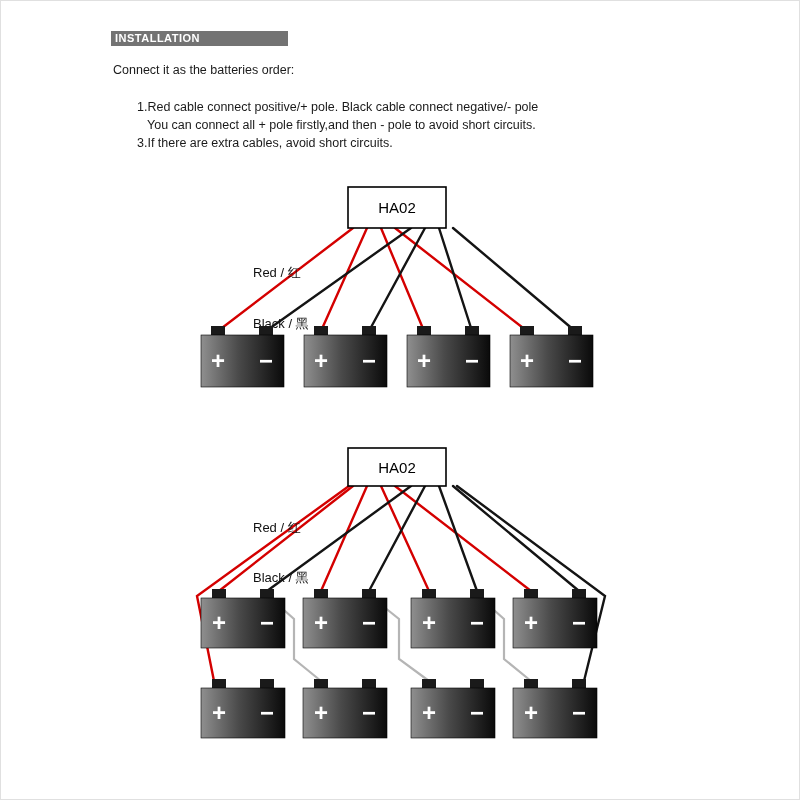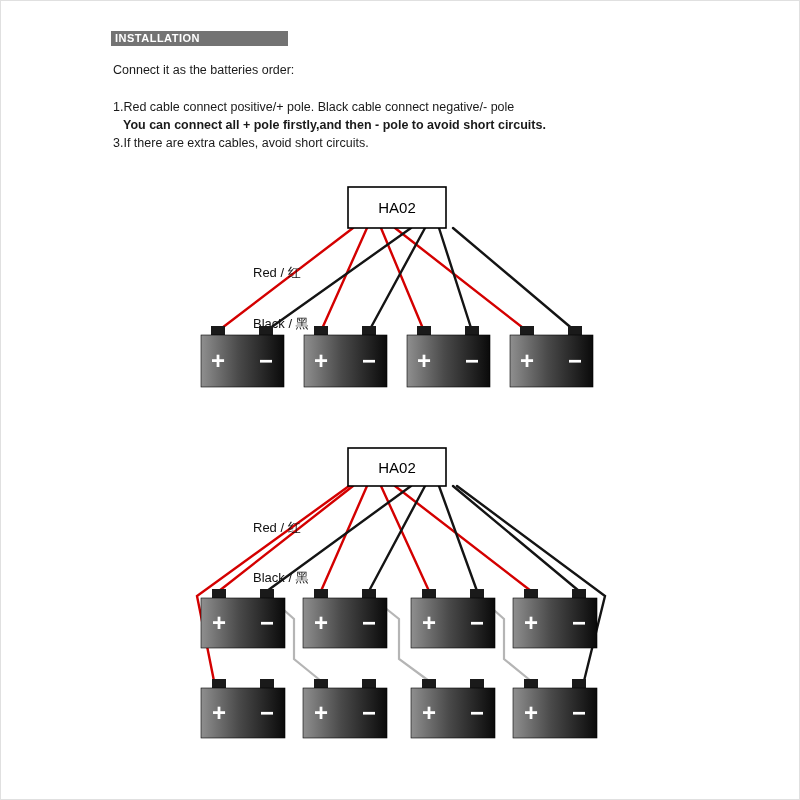--- a/index.html
+++ b/index.html
@@ -8,22 +8,22 @@
     border:1px solid #e0e0e0;box-sizing:border-box;overflow:hidden;
     font-family:"Liberation Sans",sans-serif;color:#1a1a1a;
   }
   .header-bar{
     position:absolute;left:110px;top:30px;width:177px;height:15px;
     background:#737373;color:#fff;font-size:11px;font-weight:bold;
     line-height:15px;padding-left:4px;box-sizing:border-box;letter-spacing:.5px;
   }
   .intro{position:absolute;left:112px;top:62px;font-size:12.5px;}
   .instructions{position:absolute;left:112px;top:97px;font-size:12.5px;line-height:18px;}
-  .instructions .line{white-space:pre;}
-  .instructions .bold{font-weight:bold;padding-left:10px;}
+  .instructions .line{white-space:pre;margin-left:24px;}
+  .instructions .bold{font-weight:normal;padding-left:10px;}
   svg{position:absolute;left:0;}
   #diagram-top{top:180px;}
   #diagram-bottom{top:440px;}
   .device-box{fill:#ffffff;stroke:#000;stroke-width:1.6;}
   .device-label{font-size:15px;fill:#000;text-anchor:middle;}
   .cable-label{font-size:13px;fill:#111;}
   .cable-red{stroke:#d40000;stroke-width:2.4;fill:none;stroke-linecap:round;}
   .cable-black{stroke:#141414;stroke-width:2.4;fill:none;stroke-linecap:round;}
   .cable-gray{stroke:#b5b5b5;stroke-width:2.2;fill:none;stroke-linecap:round;}
   .post{fill:#1a1a1a;}

